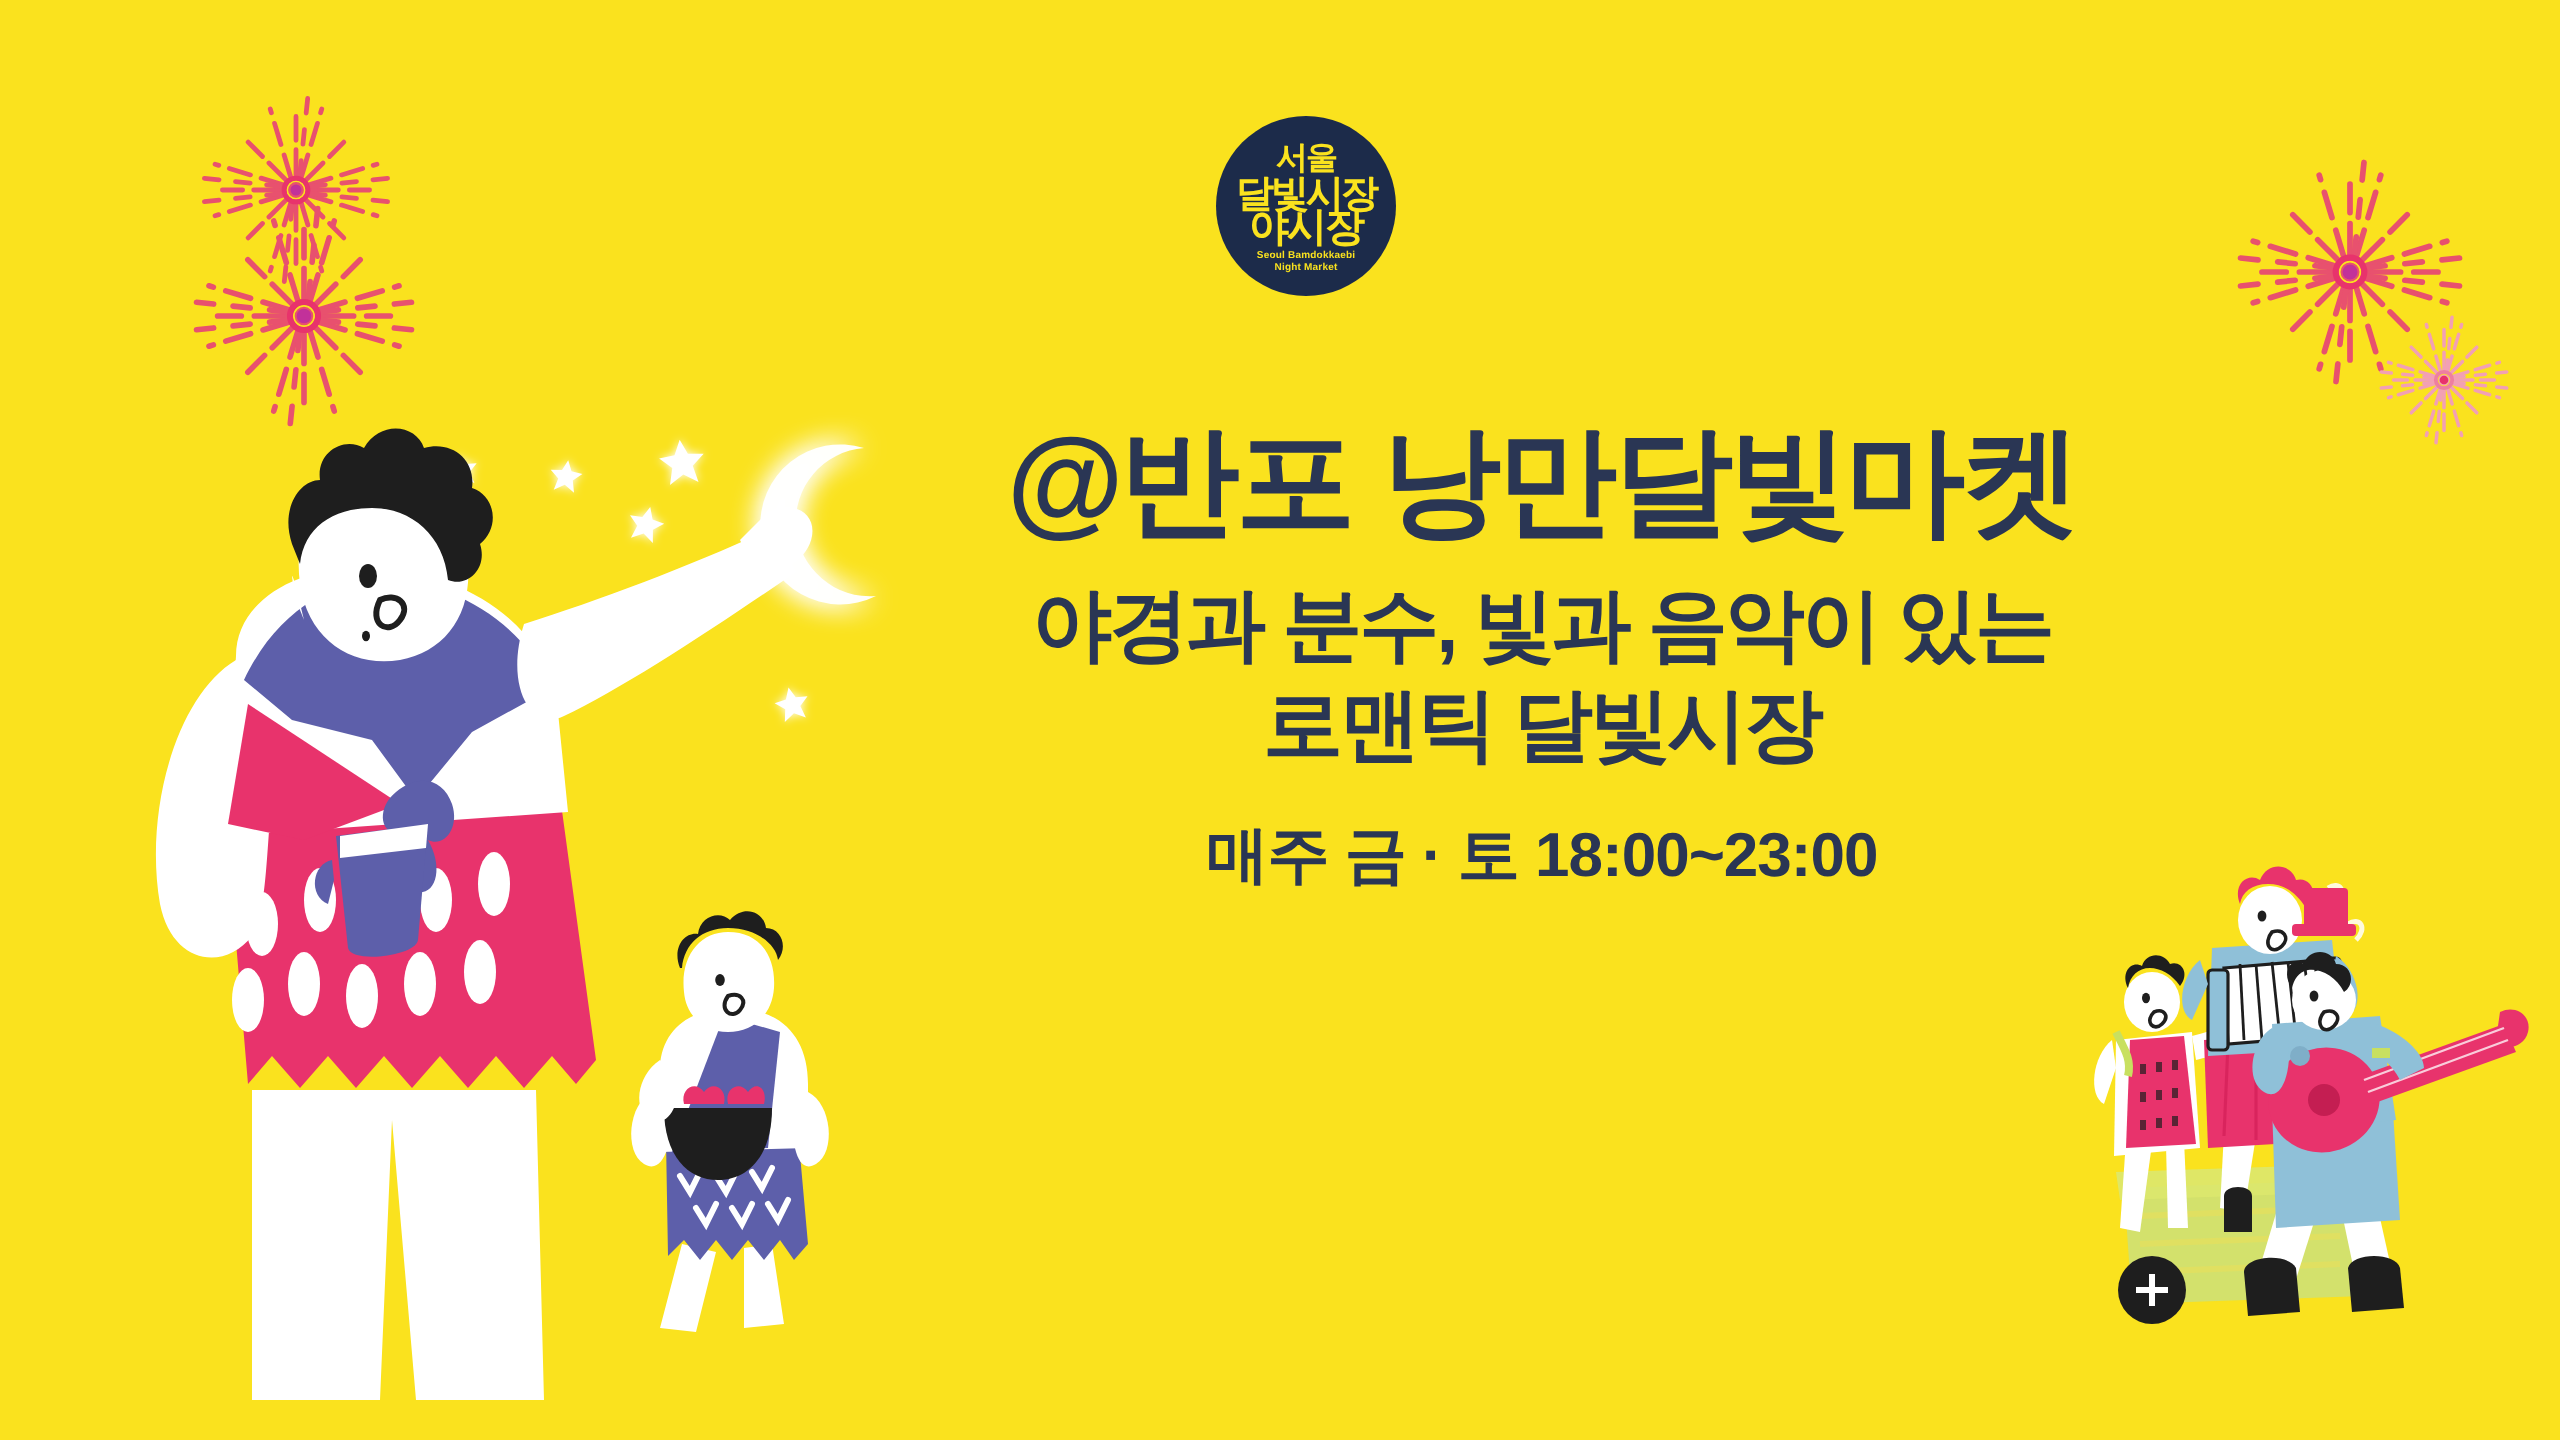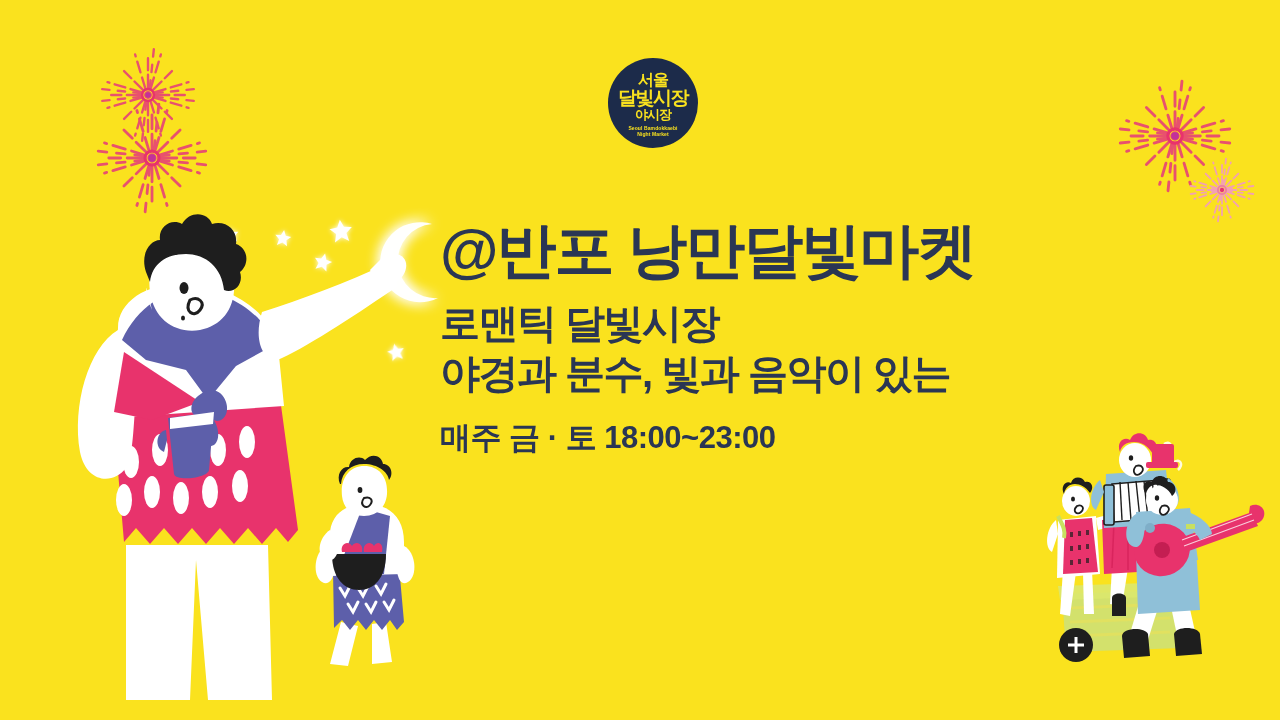--- a/index.html
+++ b/index.html
@@ -27,32 +27,33 @@
   }
   .logo-k1 {
     color:#FAE21E; font-size:16px; font-weight:bold;
     letter-spacing:-1px; line-height:16px; margin-top:2px;
   }
   .logo-k2 {
     color:#FAE21E; font-size:19px; font-weight:bold;
     letter-spacing:-1.5px; line-height:19px;
   }
   .logo-k3 {
-    color:#FAE21E; font-size:13px; font-weight:bold;
+    color:#FAE21E; font-size:20px; font-weight:bold;
     letter-spacing:-1px; line-height:15px;
   }
   .logo-en {
     color:#FAE21E; font-size:5px; font-weight:bold;
     line-height:6px; text-align:center; margin-top:3px;
     letter-spacing:0.1px;
   }
 
   
   .text-block {
-    position:absolute; left:440px; top:218px; width:662px;
+    position:absolute; left:440px; top:208px; width:662px;
+    text-align:center;
   }
   .title {
     font-size:60px; font-weight:bold; color:#2A3654;
     letter-spacing:-2px; line-height:66px;
     white-space:nowrap;
   }
   .subtitle {
     margin-top:14px;
     font-size:40px; font-weight:bold; color:#2A3654;
     letter-spacing:-1.5px; line-height:50px;
@@ -373,21 +374,21 @@
       <div class="logo-k1">서울</div>
       <div class="logo-k2">달빛시장</div>
       <div class="logo-k3">야시장</div>
       <div class="logo-en">Seoul Bamdokkaebi<br>Night Market</div>
     </div>
   </div>
 
   <div class="text-block">
     <div class="title">@반포 낭만달빛마켓</div>
     <div class="subtitle">
+      <div>야경과 분수, 빛과 음악이 있는</div>
       <div>로맨틱 달빛시장</div>
-      <div>야경과 분수, 빛과 음악이 있는</div>
     </div>
     <div class="info">
       <div>매주 금 · 토 18:00~23:00</div>
     </div>
   </div>
 
 </div>
 
 </body></html>

